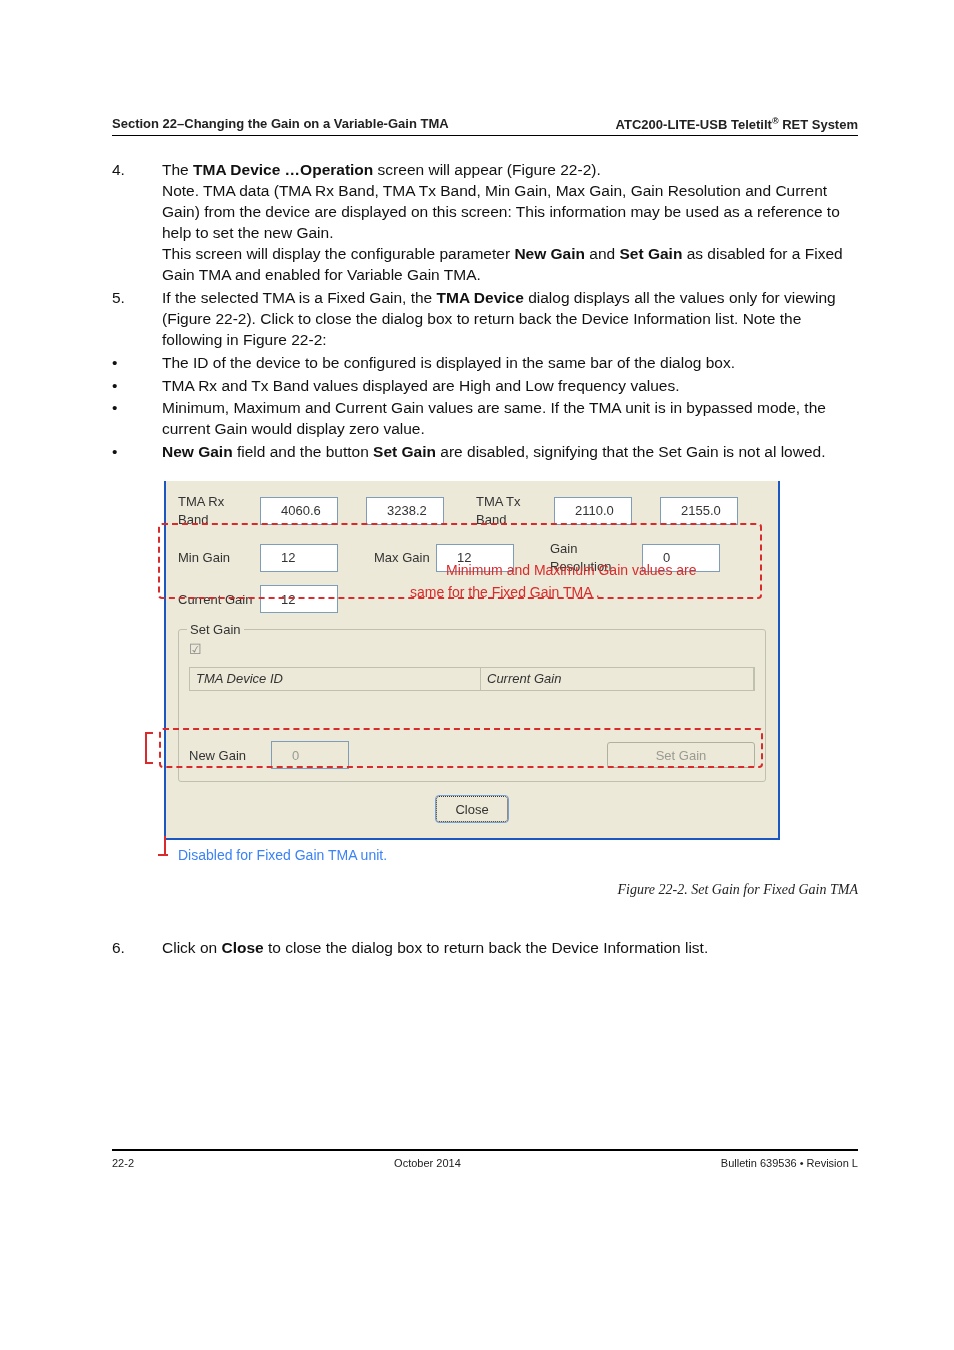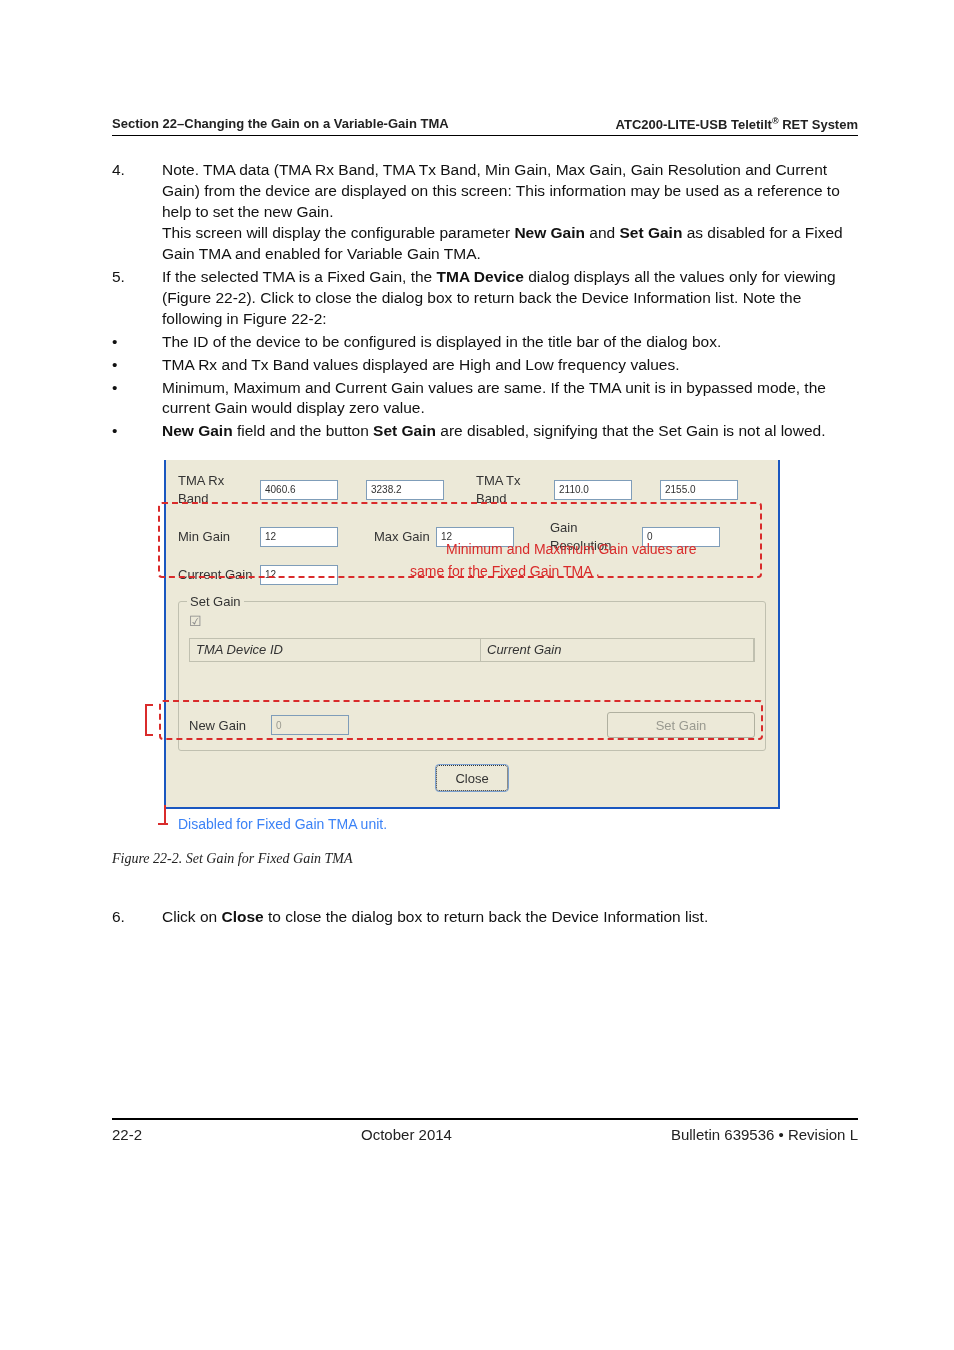--- a/index.html
+++ b/index.html
@@ -103,23 +103,23 @@
     font-size: 13px;
     color: #333;
   }
   .lbl {
     margin-right: 4px;
   }
   .field {
     background: #fff;
     border: 1px solid #7a9;
     border-color: #7f9db9;
-    height: 20px;
-    padding: 0 4px;
-    font-size: 10px;
+    height: 28px;
+    padding: 0 20px;
+    font-size: 13px;
     box-sizing: border-box;
     display: inline-flex;
     align-items: center;
     background: #fff;
   }
   .row-top {
     margin-bottom: 12px;
     gap: 0;
   }
   .fieldset {
@@ -213,35 +213,35 @@
   }
   .caption-red-tick {
     position: absolute;
     left: -20px;
     top: 8px;
     width: 10px;
     height: 2px;
     background: #d92b2b;
   }
   .fig-cap {
-    text-align: left;
+    text-align: right;
     font-style: italic;
     font-size: 14px;
     margin-top: 16px;
     color: #222;
     font-family: Georgia, 'Times New Roman', serif;
   }
   .footer-rule {
     border-top: 2.5px solid #000;
     margin-top: 190px;
   }
   .footer {
     display: flex;
     justify-content: space-between;
-    font-size: 15px;
+    font-size: 11px;
     color: #222;
     padding-top: 6px;
   }
   .bracket-left {
     position: absolute;
     border-left: 2px solid #d92b2b;
     border-top: 2px solid #d92b2b;
     border-bottom: 2px solid #d92b2b;
     width: 6px;
     pointer-events: none;
@@ -257,36 +257,37 @@
     <span>
       <span>ATC200-LITE-USB Teletilt</span><sup>®</sup><span> RET System</span>
     </span>
   </div>
 
   <div class="content">
 
     <div class="item">
       <div class="item-num">4.</div>
       <div class="item-body" id="it4">
+          <div>The <b>TMA Device …Operation</b> screen will appear (Figure 22-2).</div>
           <div>Note. TMA data (TMA Rx Band, TMA Tx Band, Min Gain, Max Gain, Gain Resolution and Current Gain) from the device are displayed on this screen: This information may be used as a reference to help to set the new Gain.</div>
           <div>This screen will display the configurable parameter <b>New Gain</b> and <b>Set Gain</b> as disabled for a Fixed Gain TMA and enabled for Variable Gain TMA.</div>
         </div>
     </div>
 
     <div class="item">
       <div class="item-num">5.</div>
       <div class="item-body" id="it5">
           <div>If the selected TMA is a Fixed Gain, the <b>TMA Device</b> dialog displays all the values only for viewing (Figure 22-2). Click to close the dialog box to return back the Device Information list. Note the following in Figure 22-2:</div>
         </div>
     </div>
 
     <div id="bullets">
         <div class="bullet">
      <div class="bullet-mark">•</div>
-     <div class="bullet-body">The ID of the device to be configured is displayed in the title bar of the dialog box.</div>
+     <div class="bullet-body">The ID of the device to be configured is displayed in the same bar of the dialog box.</div>
    </div>
         <div class="bullet">
      <div class="bullet-mark">•</div>
      <div class="bullet-body">TMA Rx and Tx Band values displayed are High and Low frequency values.</div>
    </div>
         <div class="bullet">
      <div class="bullet-mark">•</div>
      <div class="bullet-body">Minimum, Maximum and Current Gain values are same. If the TMA unit is in bypassed mode, the current Gain would display zero value.</div>
    </div>
         <div class="bullet">

